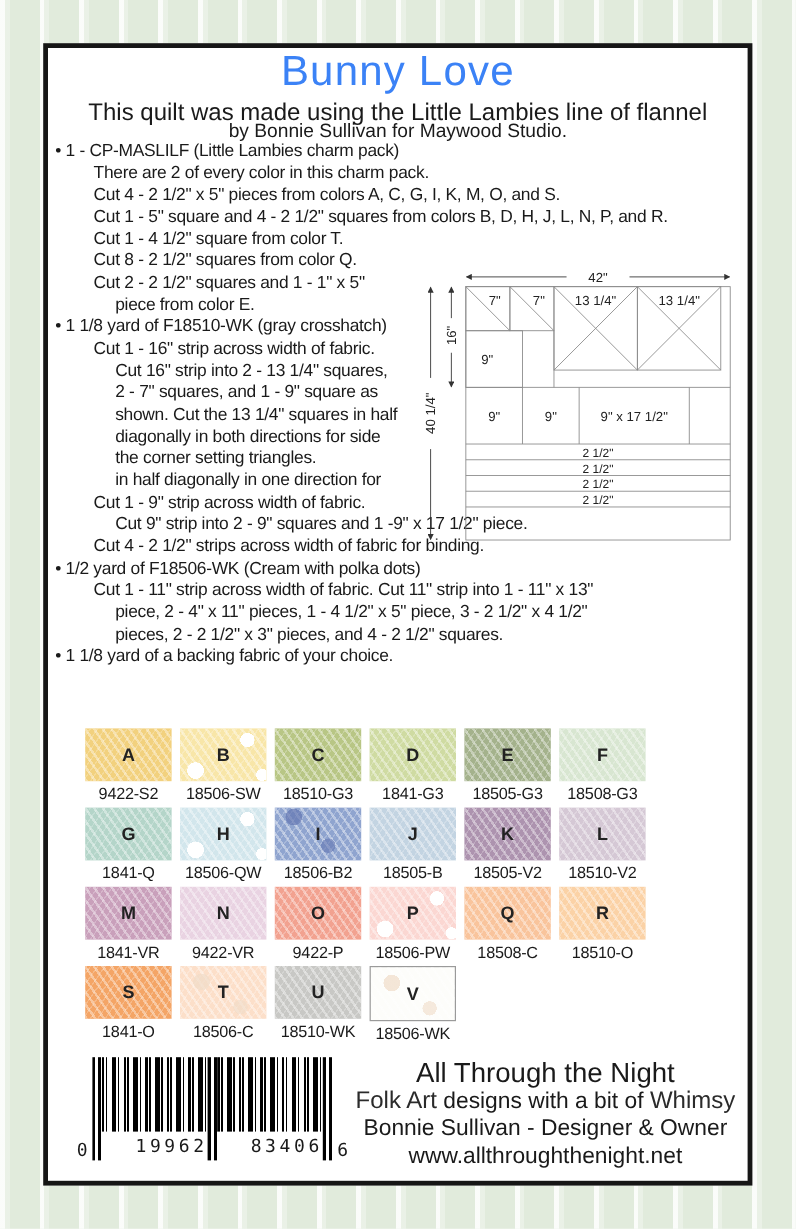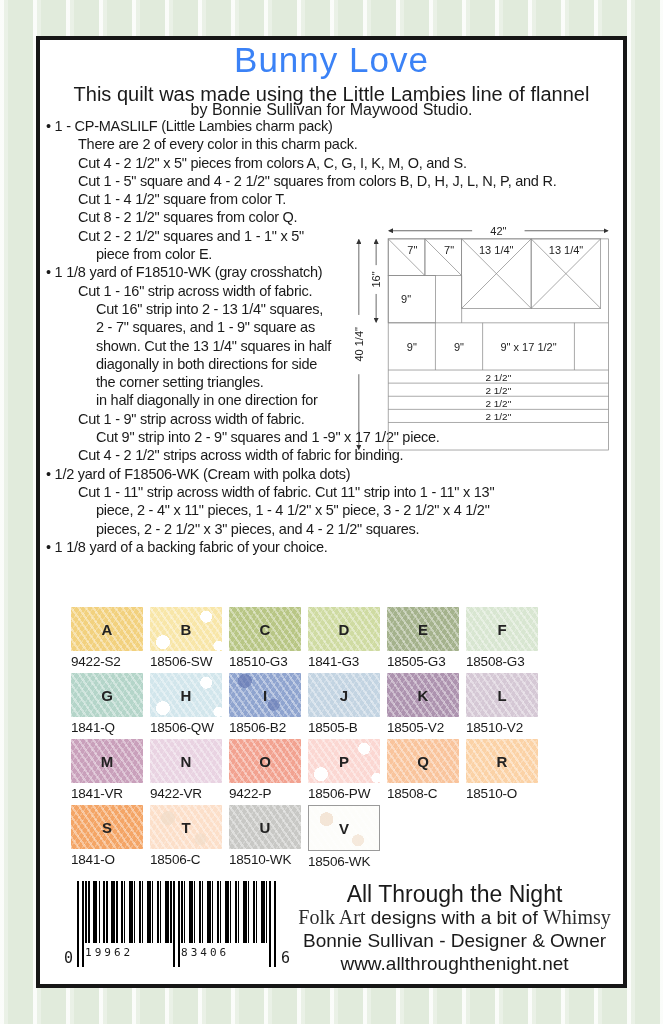--- a/index.html
+++ b/index.html
@@ -52,39 +52,39 @@
       radial-gradient(circle 5px at 95% 88%, #fff 98%, rgba(255,255,255,0) 100%);}
   .dots-dark::before{content:"";position:absolute;inset:0;z-index:1;
     background:
       radial-gradient(circle 7px at 22% 18%, rgba(96,115,176,.65) 98%, rgba(0,0,0,0) 100%),
       radial-gradient(circle 6px at 62% 72%, rgba(96,115,176,.55) 98%, rgba(0,0,0,0) 100%);}
   .dots-faint::before{content:"";position:absolute;inset:0;z-index:1;
     background:
       radial-gradient(circle 7px at 25% 30%, rgba(240,220,200,.7) 98%, rgba(0,0,0,0) 100%),
       radial-gradient(circle 6px at 70% 78%, rgba(240,220,200,.6) 98%, rgba(0,0,0,0) 100%);}
   .bordered{border:1px solid #9a9a9a;}
-  .code{text-align:left;font-size:13.5px;padding-top:3px;letter-spacing:-0.2px;}
+  .code{text-align:center;font-size:13.5px;padding-top:3px;letter-spacing:-0.2px;}
   
   .barcode{position:absolute;left:20px;top:841px;display:flex;align-items:flex-end;}
   .bc-digit{font-family:"DejaVu Sans Mono",monospace;font-size:15px;padding:0 4px;line-height:18px;}
   .bars{display:flex;height:86px;}
   .guard{width:8px;height:100%;
     background:linear-gradient(90deg,#000 0 2.5px,#fff 2.5px 5px,#000 5px 7.5px,#fff 7.5px 8px);}
   .seg{display:flex;flex-direction:column;width:88px;}
   .segbars{height:64px;
     background:repeating-linear-gradient(90deg,
       #000 0 2px,#fff 2px 3px,#000 3px 4.5px,#fff 4.5px 8px,
       #000 8px 12px,#fff 12px 13.5px,#000 13.5px 14.5px,#fff 14.5px 18px);}
-  .seg span{height:22px;display:block;text-align:left;
-    font-family:"DejaVu Sans Mono",monospace;font-size:11px;letter-spacing:3px;padding-top:3px;}
+  .seg span{height:22px;display:block;text-align:right;
+    font-family:"DejaVu Sans Mono",monospace;font-size:15px;letter-spacing:3px;padding-top:3px;}
   
   .brand{position:absolute;left:248px;right:2px;top:843px;text-align:center;}
   .brand-line{line-height:23px;font-size:19px;white-space:nowrap;}
   .brand-title{font-weight:normal;font-size:23px;}
-  .folk{font-family:Liberation Serif, serif;font-size:20px;color:#2b2b2b;}
+  .folk{font-family:Liberation Sans, sans-serif;font-size:20px;color:#2b2b2b;}
 </style>
 </head>
 <body>
 
 <div class="page">
   <div class="frame">
 
     <div class="title">Bunny Love</div>
     <div class="sub1">This quilt was made using the Little Lambies line of flannel</div>
     <div class="sub2">by Bonnie Sullivan for Maywood Studio.</div>

